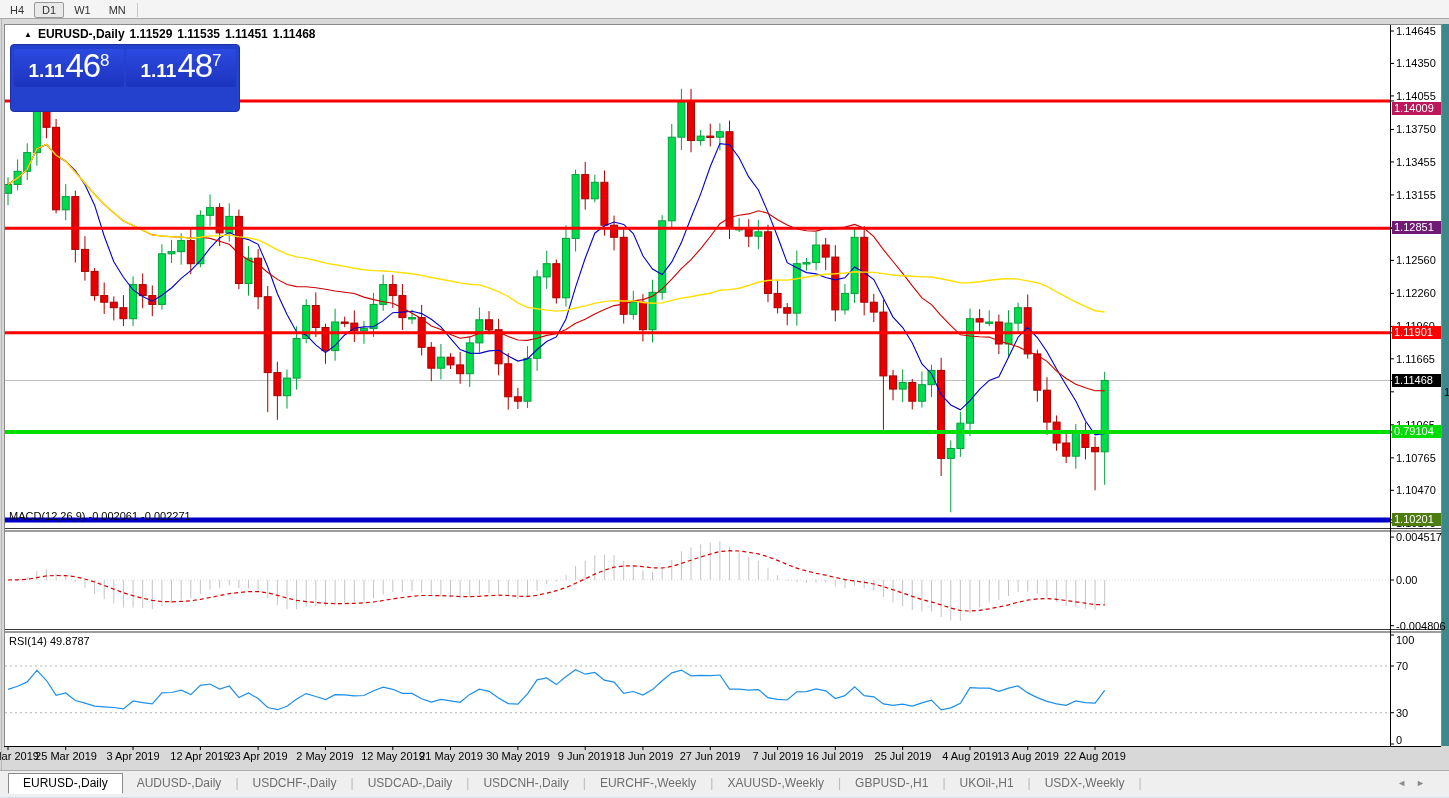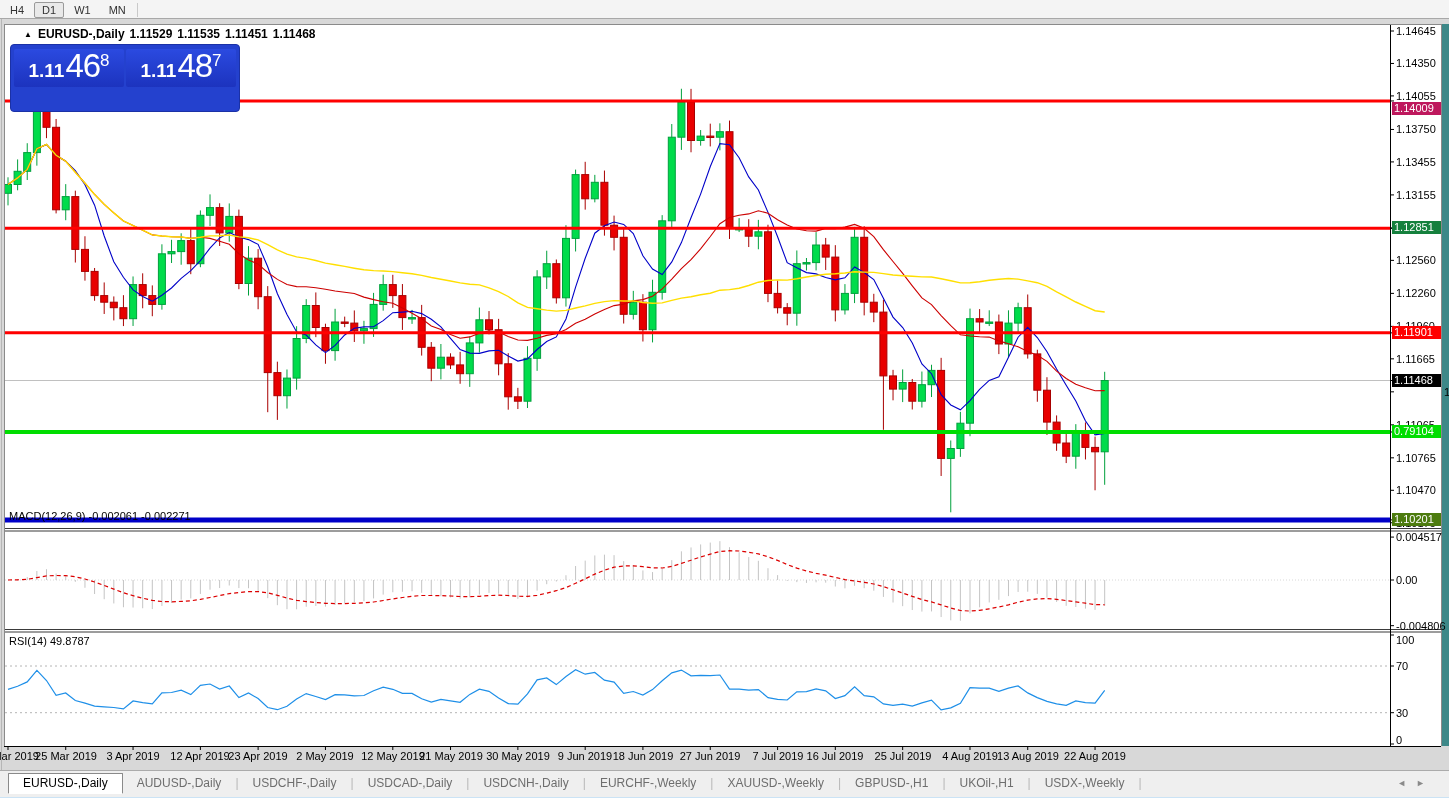--- a/index.html
+++ b/index.html
@@ -520,21 +520,21 @@
       <div class="ax" style="left:1396px;top:254px;">1.12560</div>
       <div class="ax" style="left:1396px;top:287px;">1.12260</div>
       <div class="ax" style="left:1396px;top:320px;">1.11960</div>
       <div class="ax" style="left:1396px;top:353px;">1.11665</div>
       <div class="ax" style="left:1396px;top:386px;margin-left:48px;">1.11365</div>
       <div class="ax" style="left:1396px;top:419px;">1.11065</div>
       <div class="ax" style="left:1396px;top:452px;">1.10765</div>
       <div class="ax" style="left:1396px;top:484px;">1.10470</div>
       <div class="ax" style="left:1396px;top:517px;">1.10175</div>
       <div class="badge" style="top:94px;background:#be185d;color:#FFFFFF;margin-top:8px;">1.14009</div>
-      <div class="badge" style="top:221px;background:#15803d;color:#FFFFFF;">1.12851</div>
+      <div class="badge" style="top:221px;background:#701a75;color:#FFFFFF;">1.12851</div>
       <div class="badge" style="top:326px;background:#FF0000;color:#FFFFFF;">1.11901</div>
       <div class="badge" style="top:374px;background:#000000;color:#FFFFFF;">1.11468</div>
       <div class="badge" style="top:425px;background:#00DD00;color:#FFFFFF;">0.79104</div>
       <div class="badge" style="top:513px;background:#4d7c0f;color:#FFFFFF;">1.10201</div>
     </div>
   <div id="sub-axis-labels">
       <div class="ax" style="left:1396px;top:531px;">0.004517</div>
       <div class="ax" style="left:1396px;top:574px;">0.00</div>
       <div class="ax" style="left:1396px;top:620px;">-0.004806</div>
       <div class="ax" style="left:1396px;top:634px;">100</div>

